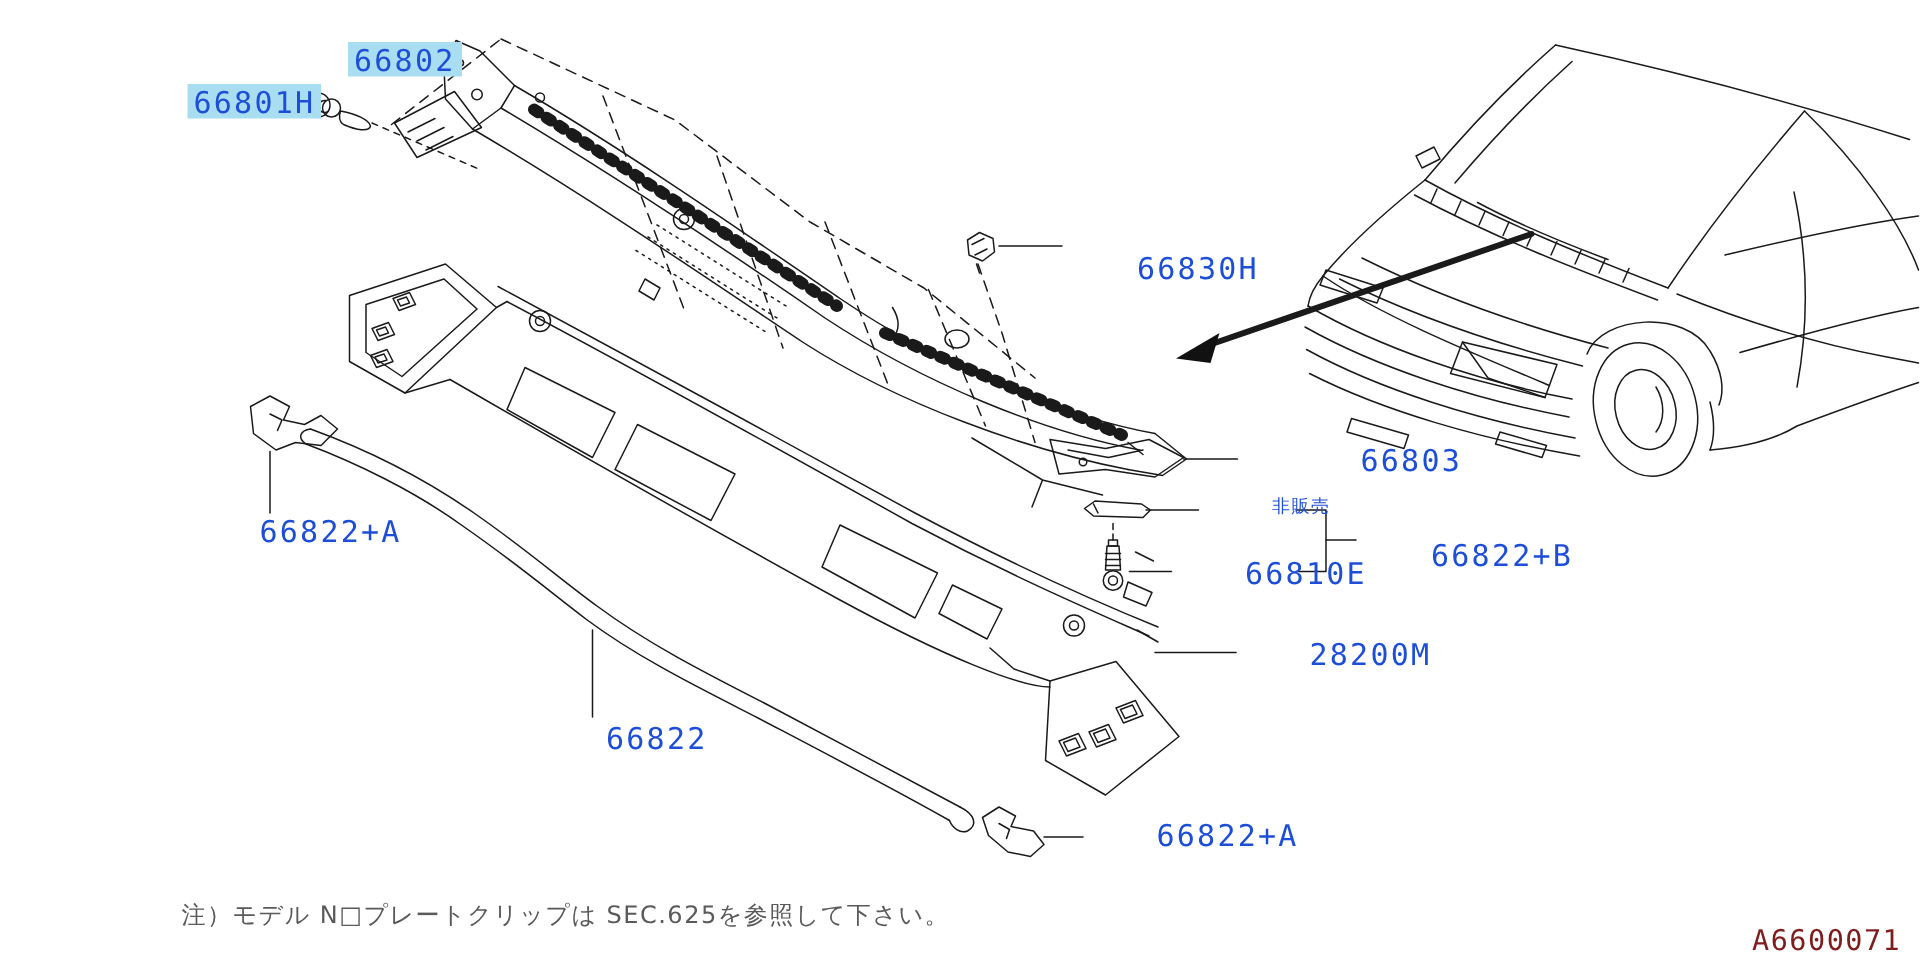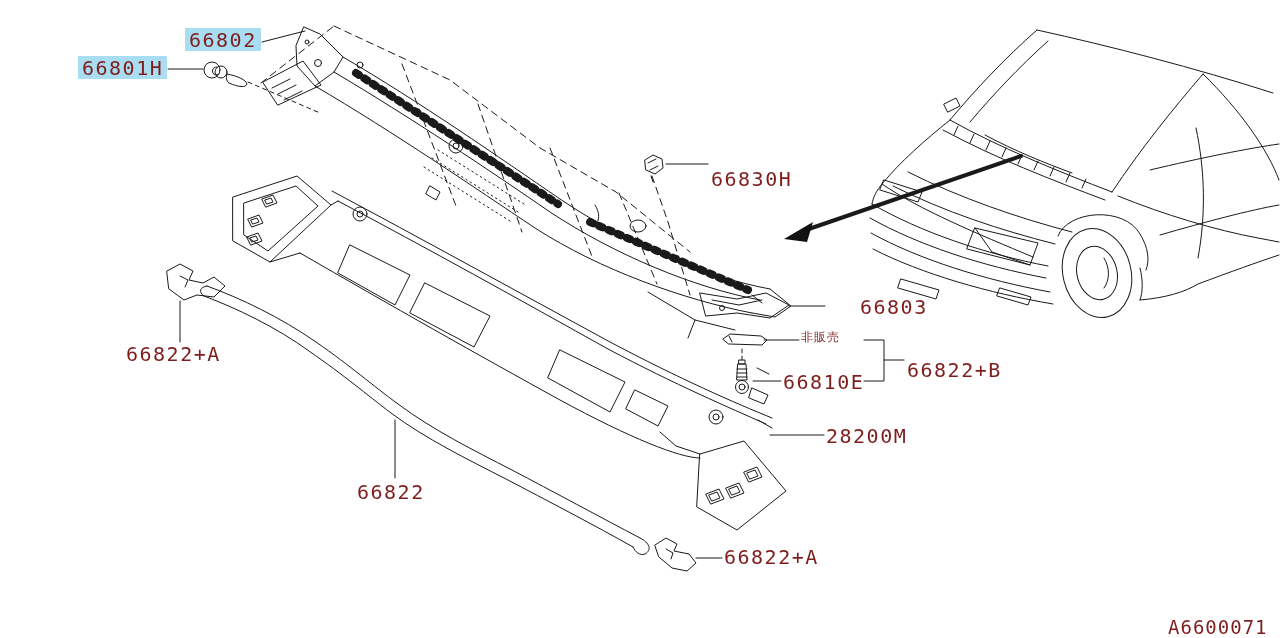--- a/index.html
+++ b/index.html
@@ -1,20 +1,20 @@
 <!DOCTYPE html>
 <html><head>
 <meta charset="utf-8">
 <style>
   html,body{margin:0;padding:0;background:#fff;}
   .stage{position:relative;width:1280px;height:638px;background:#ffffff;overflow:hidden;
          font-family:"DejaVu Sans Mono","Liberation Mono",monospace;}
   svg{position:absolute;left:0;top:0;}
-  .callout{position:absolute;color:#7f1d1d;font-size:20px;letter-spacing:1.5px;
-           line-height:1;white-space:nowrap;cursor:pointer;}
+  .callout{position:absolute;color:#1d4ed8;font-size:20px;letter-spacing:1.5px;
+           line-height:1;white-space:nowrap;cursor:pointer;margin-left:47px;}
   .callout.hl{background:#a9ddf1;padding:2px 4px 1px 4px;}
   .jp{font-family:"DejaVu Sans","Liberation Sans",sans-serif;font-size:12px;letter-spacing:1px;}
   .note{position:absolute;left:121px;top:600px;color:#5a5a5a;font-size:16px;letter-spacing:1px;
         font-family:"DejaVu Sans","Liberation Sans",sans-serif;white-space:nowrap;}
   .code{position:absolute;left:1168px;top:616px;color:#7f1d1d;font-size:19px;letter-spacing:1px;}
 </style>
 </head>
 <body>
 
 <div class="stage">
@@ -214,14 +214,15 @@
   <div class="callout" style="left:711px;top:169px">66830H</div>
   <div class="callout" style="left:860px;top:297px">66803</div>
   <div class="callout jp" style="left:801px;top:331px">非販売</div>
   <div class="callout" style="left:907px;top:360px">66822+B</div>
   <div class="callout" style="left:783px;top:372px">66810E</div>
   <div class="callout" style="left:826px;top:426px">28200M</div>
   <div class="callout" style="left:357px;top:482px">66822</div>
   <div class="callout" style="left:126px;top:344px">66822+A</div>
   <div class="callout" style="left:724px;top:547px">66822+A</div>
 
+  <div class="note">注）モデル N□プレートクリップは SEC.625を参照して下さい。</div>
   <div class="code">A6600071</div>
 </div>
 
 </body></html>

